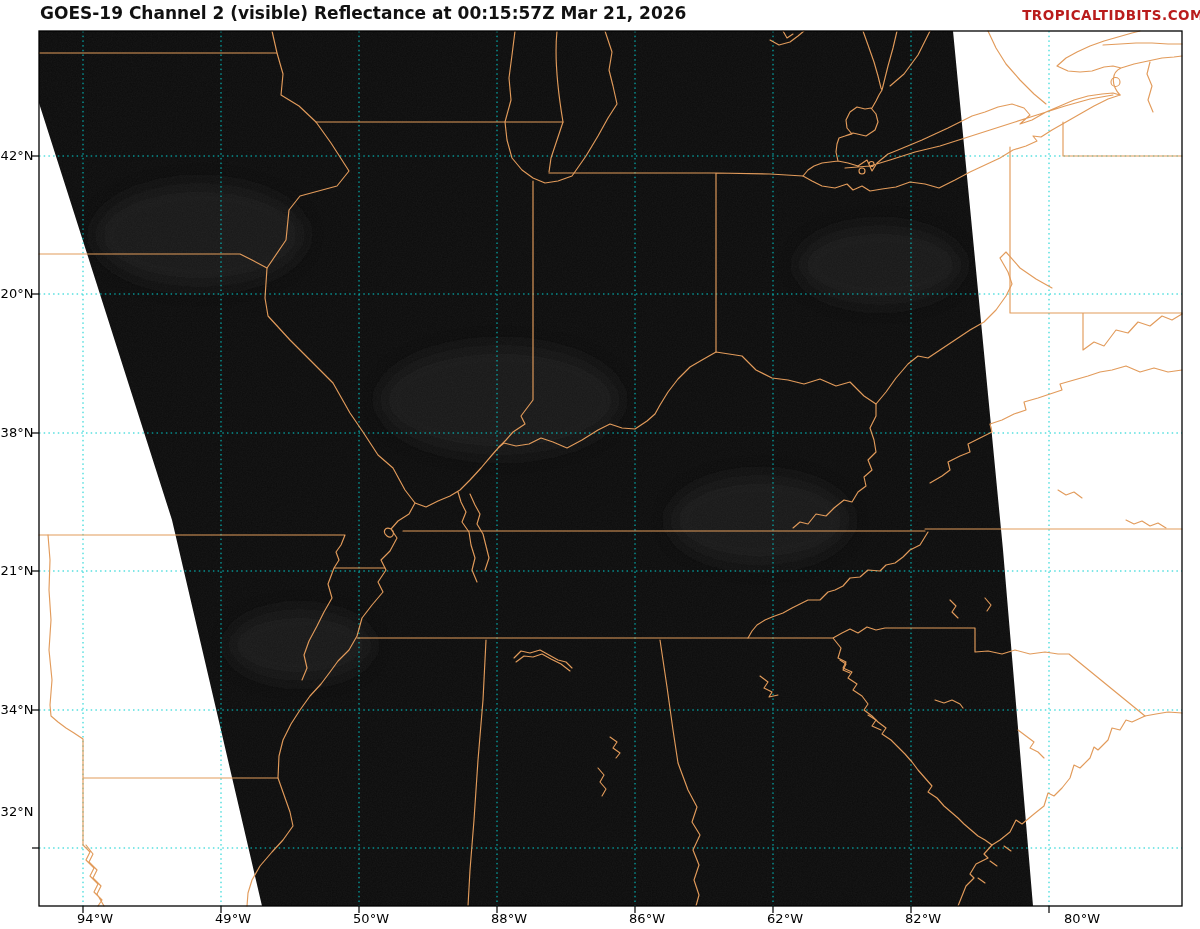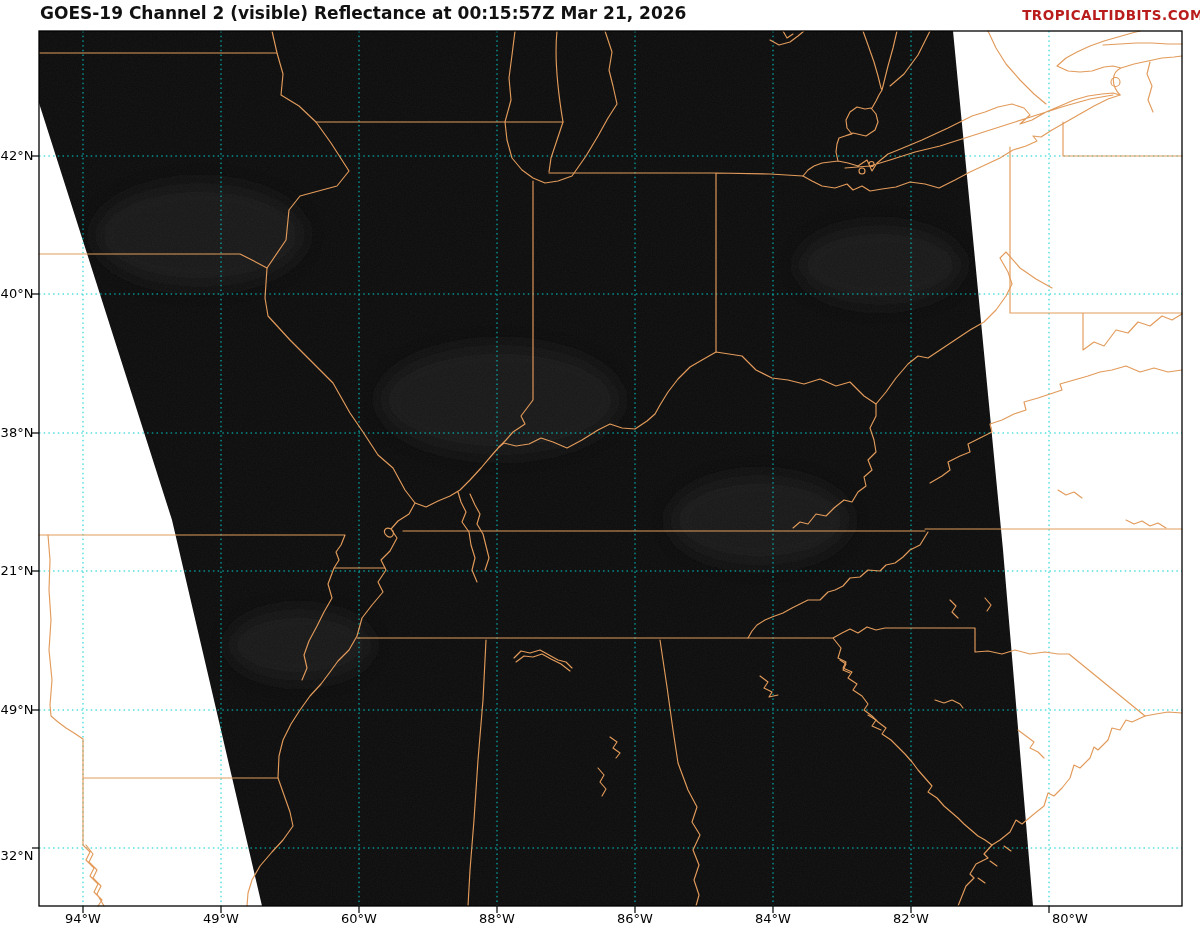--- a/index.html
+++ b/index.html
@@ -12,21 +12,21 @@
     position:absolute;left:40px;top:3px;font-size:17px;font-weight:bold;color:#111;
     white-space:nowrap;letter-spacing:0px;
   }
   .watermark{
     position:absolute;right:33px;top:7px;font-size:13.5px;font-weight:bold;color:#b91c1c;
     letter-spacing:0.5px;white-space:nowrap;
   }
   .map-svg{position:absolute;left:0;top:0;}
   .axis-label{position:absolute;font-size:13px;color:#000;line-height:16px;}
   .lat-label{left:0;width:34px;text-align:center;}
-  .lon-label{width:60px;text-align:center;top:911px;}
+  .lon-label{width:60px;text-align:right;top:911px;}
 </style>
 </head>
 <body>
 
 <div class="stage">
 
   <div class="title">GOES-19 Channel 2 (visible) Reflectance at 00:15:57Z Mar 21, 2026</div>
   <div class="watermark">TROPICALTIDBITS.COM</div>
 
   <svg class="map-svg" width="1200" height="929" viewBox="0 0 1200 929">
@@ -202,28 +202,28 @@
       <line x1="359" y1="906" x2="359" y2="913"></line>
       <line x1="497" y1="906" x2="497" y2="913"></line>
       <line x1="635" y1="906" x2="635" y2="913"></line>
       <line x1="773" y1="906" x2="773" y2="913"></line>
       <line x1="911" y1="906" x2="911" y2="913"></line>
       <line x1="1049" y1="906" x2="1049" y2="913"></line>
     </g>
   </svg>
 
   <div class="axis-label lat-label" style="top:148px">42°N</div>
-  <div class="axis-label lat-label" style="top:286px">40°N</div>
+  <div class="axis-label lat-label" style="top:286px">20°N</div>
   <div class="axis-label lat-label" style="top:425px">38°N</div>
   <div class="axis-label lat-label" style="top:563px">21°N</div>
-  <div class="axis-label lat-label" style="top:702px">49°N</div>
-  <div class="axis-label lat-label" style="top:848px">32°N</div>
+  <div class="axis-label lat-label" style="top:702px">34°N</div>
+  <div class="axis-label lat-label" style="top:804px">32°N</div>
 
   <div class="axis-label lon-label" style="left:53px">94°W</div>
   <div class="axis-label lon-label" style="left:191px">49°W</div>
-  <div class="axis-label lon-label" style="left:329px">60°W</div>
+  <div class="axis-label lon-label" style="left:329px">50°W</div>
   <div class="axis-label lon-label" style="left:467px">88°W</div>
   <div class="axis-label lon-label" style="left:605px">86°W</div>
-  <div class="axis-label lon-label" style="left:743px">84°W</div>
+  <div class="axis-label lon-label" style="left:743px">62°W</div>
   <div class="axis-label lon-label" style="left:881px">82°W</div>
   <div class="axis-label lon-label" style="left:1040px">80°W</div>
 
 </div>
 
 </body></html>

